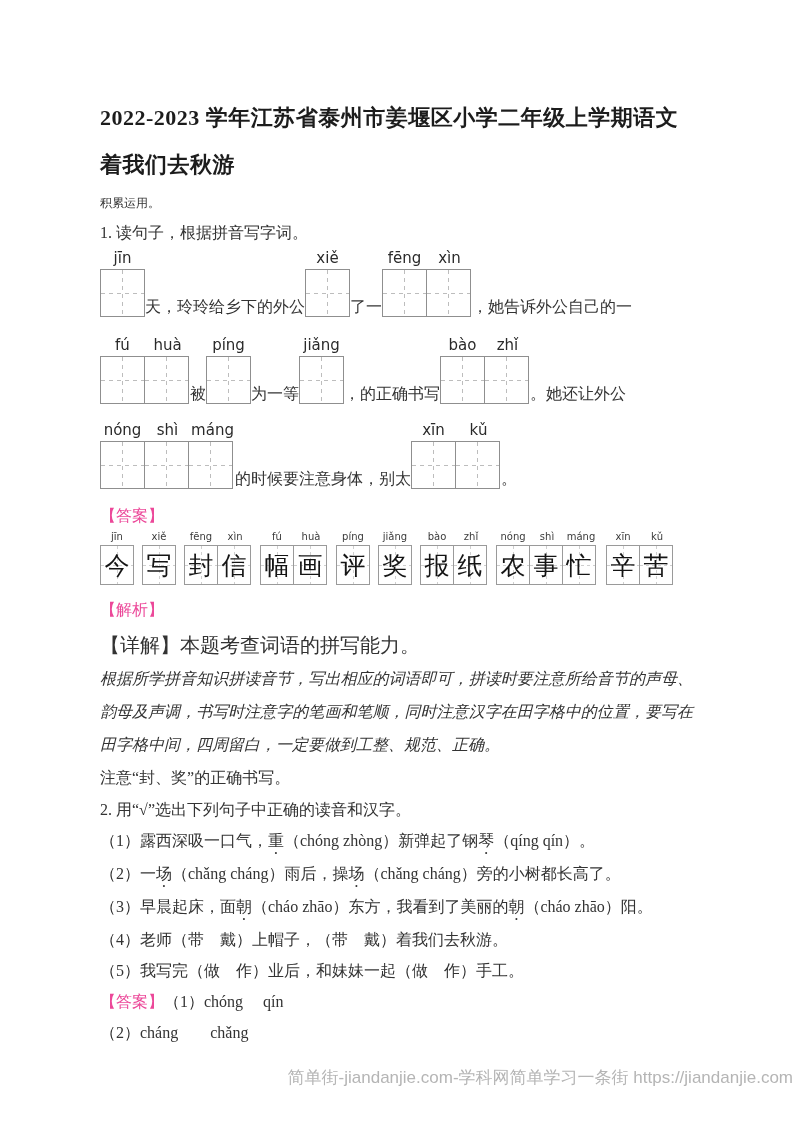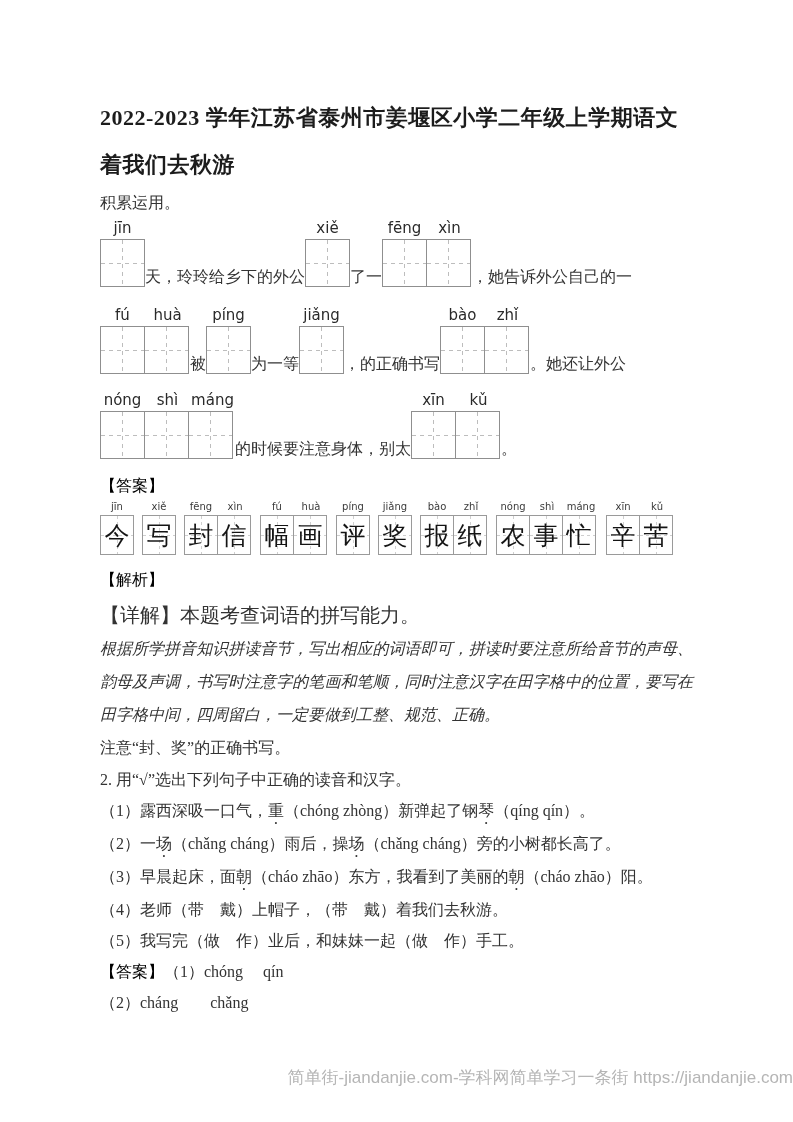--- a/index.html
+++ b/index.html
@@ -17,21 +17,21 @@
   .content { padding: 94px 100px 0 100px; }
 
   .title {
     margin: 0;
     font-size: 22px;
     line-height: 47px;
     font-weight: bold;
     color: #1c1c1c;
     letter-spacing: 0.5px;
   }
-  .intro { margin-top: 4px; font-size: 16px; line-height: 22px; }
+  .intro { margin-top: 4px; font-size: 12px; line-height: 22px; }
   .q-prompt { margin-top: 8px; font-size: 16px; line-height: 22px; }
 
   
   .fill-row { display: flex; align-items: flex-end; }
   .row-1 { margin-top: 6px; }
   .row-2 { margin-top: 20px; }
   .row-3 { margin-top: 18px; }
   .tzg-group { display: flex; flex-direction: column; }
   .tzg-pyrow { display: flex; height: 19px; }
   .tzg-py {
@@ -48,21 +48,21 @@
       repeating-linear-gradient(to right, #bdbdbd 0 4px, transparent 4px 8px),
       repeating-linear-gradient(to bottom, #bdbdbd 0 4px, transparent 4px 8px);
     background-size: 100% 1px, 1px 100%;
     background-position: 0 50%, 50% 0;
     background-repeat: no-repeat;
   }
   .tzg-cell + .tzg-cell { margin-left: -1px; }
   .fill-text { font-size: 16px; line-height: 21px; white-space: pre; }
 
   
-  .blue-label { color: #000000; }
+  .blue-label { color: #ec4899; }
   .label-line { font-size: 16px; line-height: 22px; }
   .ans1-label { margin-top: 16px; }
   .jiexi-label { margin-top: 14px; }
 
   
   .ans-grid { display: flex; margin-top: 4px; }
   .ans-group { margin-right: 8px; }
   .ans-group:last-child { margin-right: 0; }
   .ans-pyrow { display: flex; height: 14px; }
   .ans-py {
@@ -114,20 +114,21 @@
 <div class="page">
   <div class="content">
 
     <h1 class="title">
       <span>2022-2023 学年江苏省泰州市姜堰区小学二年级上学期语文</span><br>
       <span>着我们去秋游</span>
     </h1>
 
     <div class="intro">积累运用。</div>
 
+    <div class="q-prompt">1. 读句子，根据拼音写字词。</div>
 
     <div class="fill-row row-1">
       <div class="tzg-group">
         <div class="tzg-pyrow">
           <span class="tzg-py">jīn</span>
         </div>
         <div class="tzg-cells">
           <span class="tzg-cell"></span>
         </div>
       </div>

